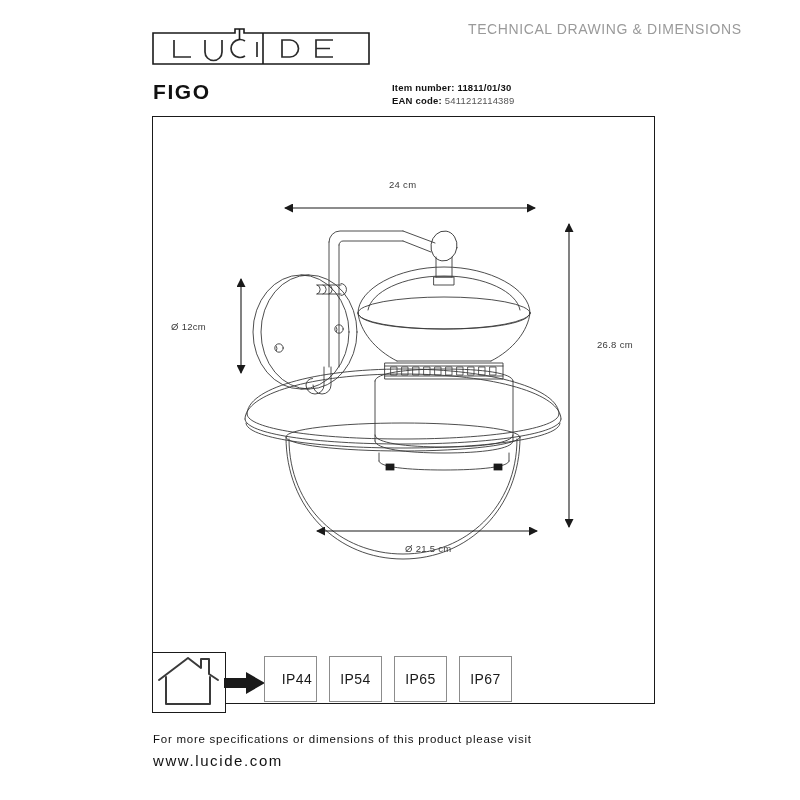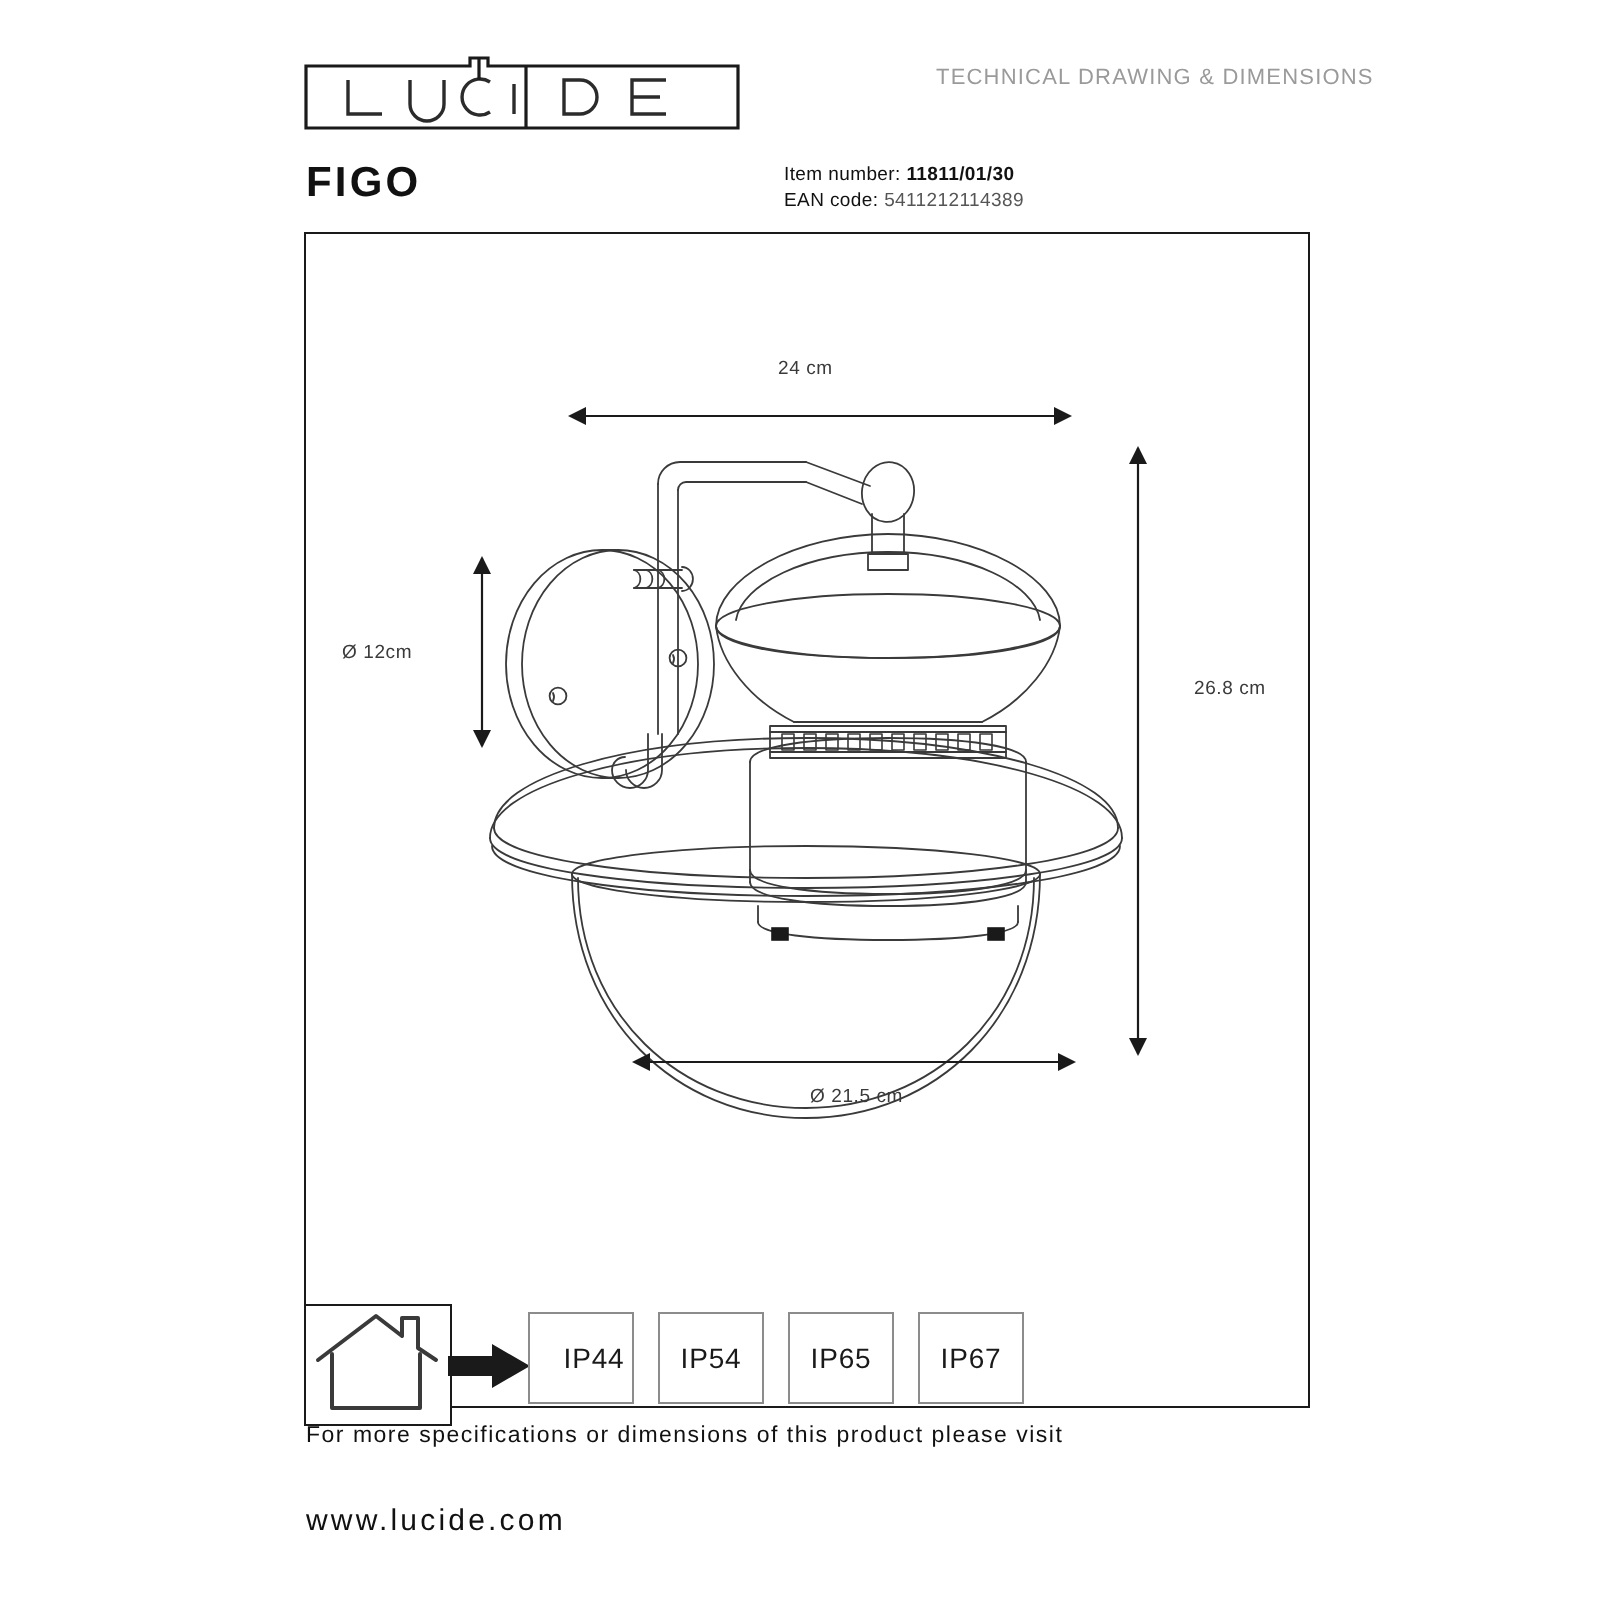--- a/index.html
+++ b/index.html
@@ -21,22 +21,22 @@
     left: 152px;
     top: 28px;
     width: 218px;
     height: 38px;
   }
   .logo-svg { display: block; }
 
   .header-tagline {
     position: absolute;
     left: 468px;
-    top: 33px;
-    font-size: 11px;
+    top: 21px;
+    font-size: 14px;
     letter-spacing: 0.6px;
     color: #9a9a9a;
     white-space: nowrap;
   }
 
   .product-title {
     position: absolute;
     left: 153px;
     top: 80px;
     font-size: 21px;
@@ -47,21 +47,21 @@
 
   .item-block {
     position: absolute;
     left: 392px;
     top: 81px;
     font-size: 9.5px;
     line-height: 13px;
     color: #555555;
     letter-spacing: 0.2px;
   }
-  .item-block .lbl { font-weight: normal; color: #111111; }
+  .item-block .lbl { font-weight: bold; color: #111111; }
   .item-block .val-strong { font-weight: bold; color: #111111; }
 
   
   .drawing-frame {
     position: absolute;
     left: 152px;
     top: 116px;
     width: 503px;
     height: 588px;
     border: 1px solid #1a1a1a;
@@ -128,21 +128,21 @@
     font-size: 9.5px;
     line-height: 13.5px;
     color: #4a4a4a;
     letter-spacing: 0.2px;
   }
 
   
   .footer-line1 {
     position: absolute;
     left: 153px;
-    top: 712px;
+    top: 733px;
     font-size: 11.5px;
     letter-spacing: 0.75px;
     color: #111111;
   }
   .footer-line2 {
     position: absolute;
     left: 153px;
     top: 752px;
     font-size: 15px;
     letter-spacing: 1.6px;

